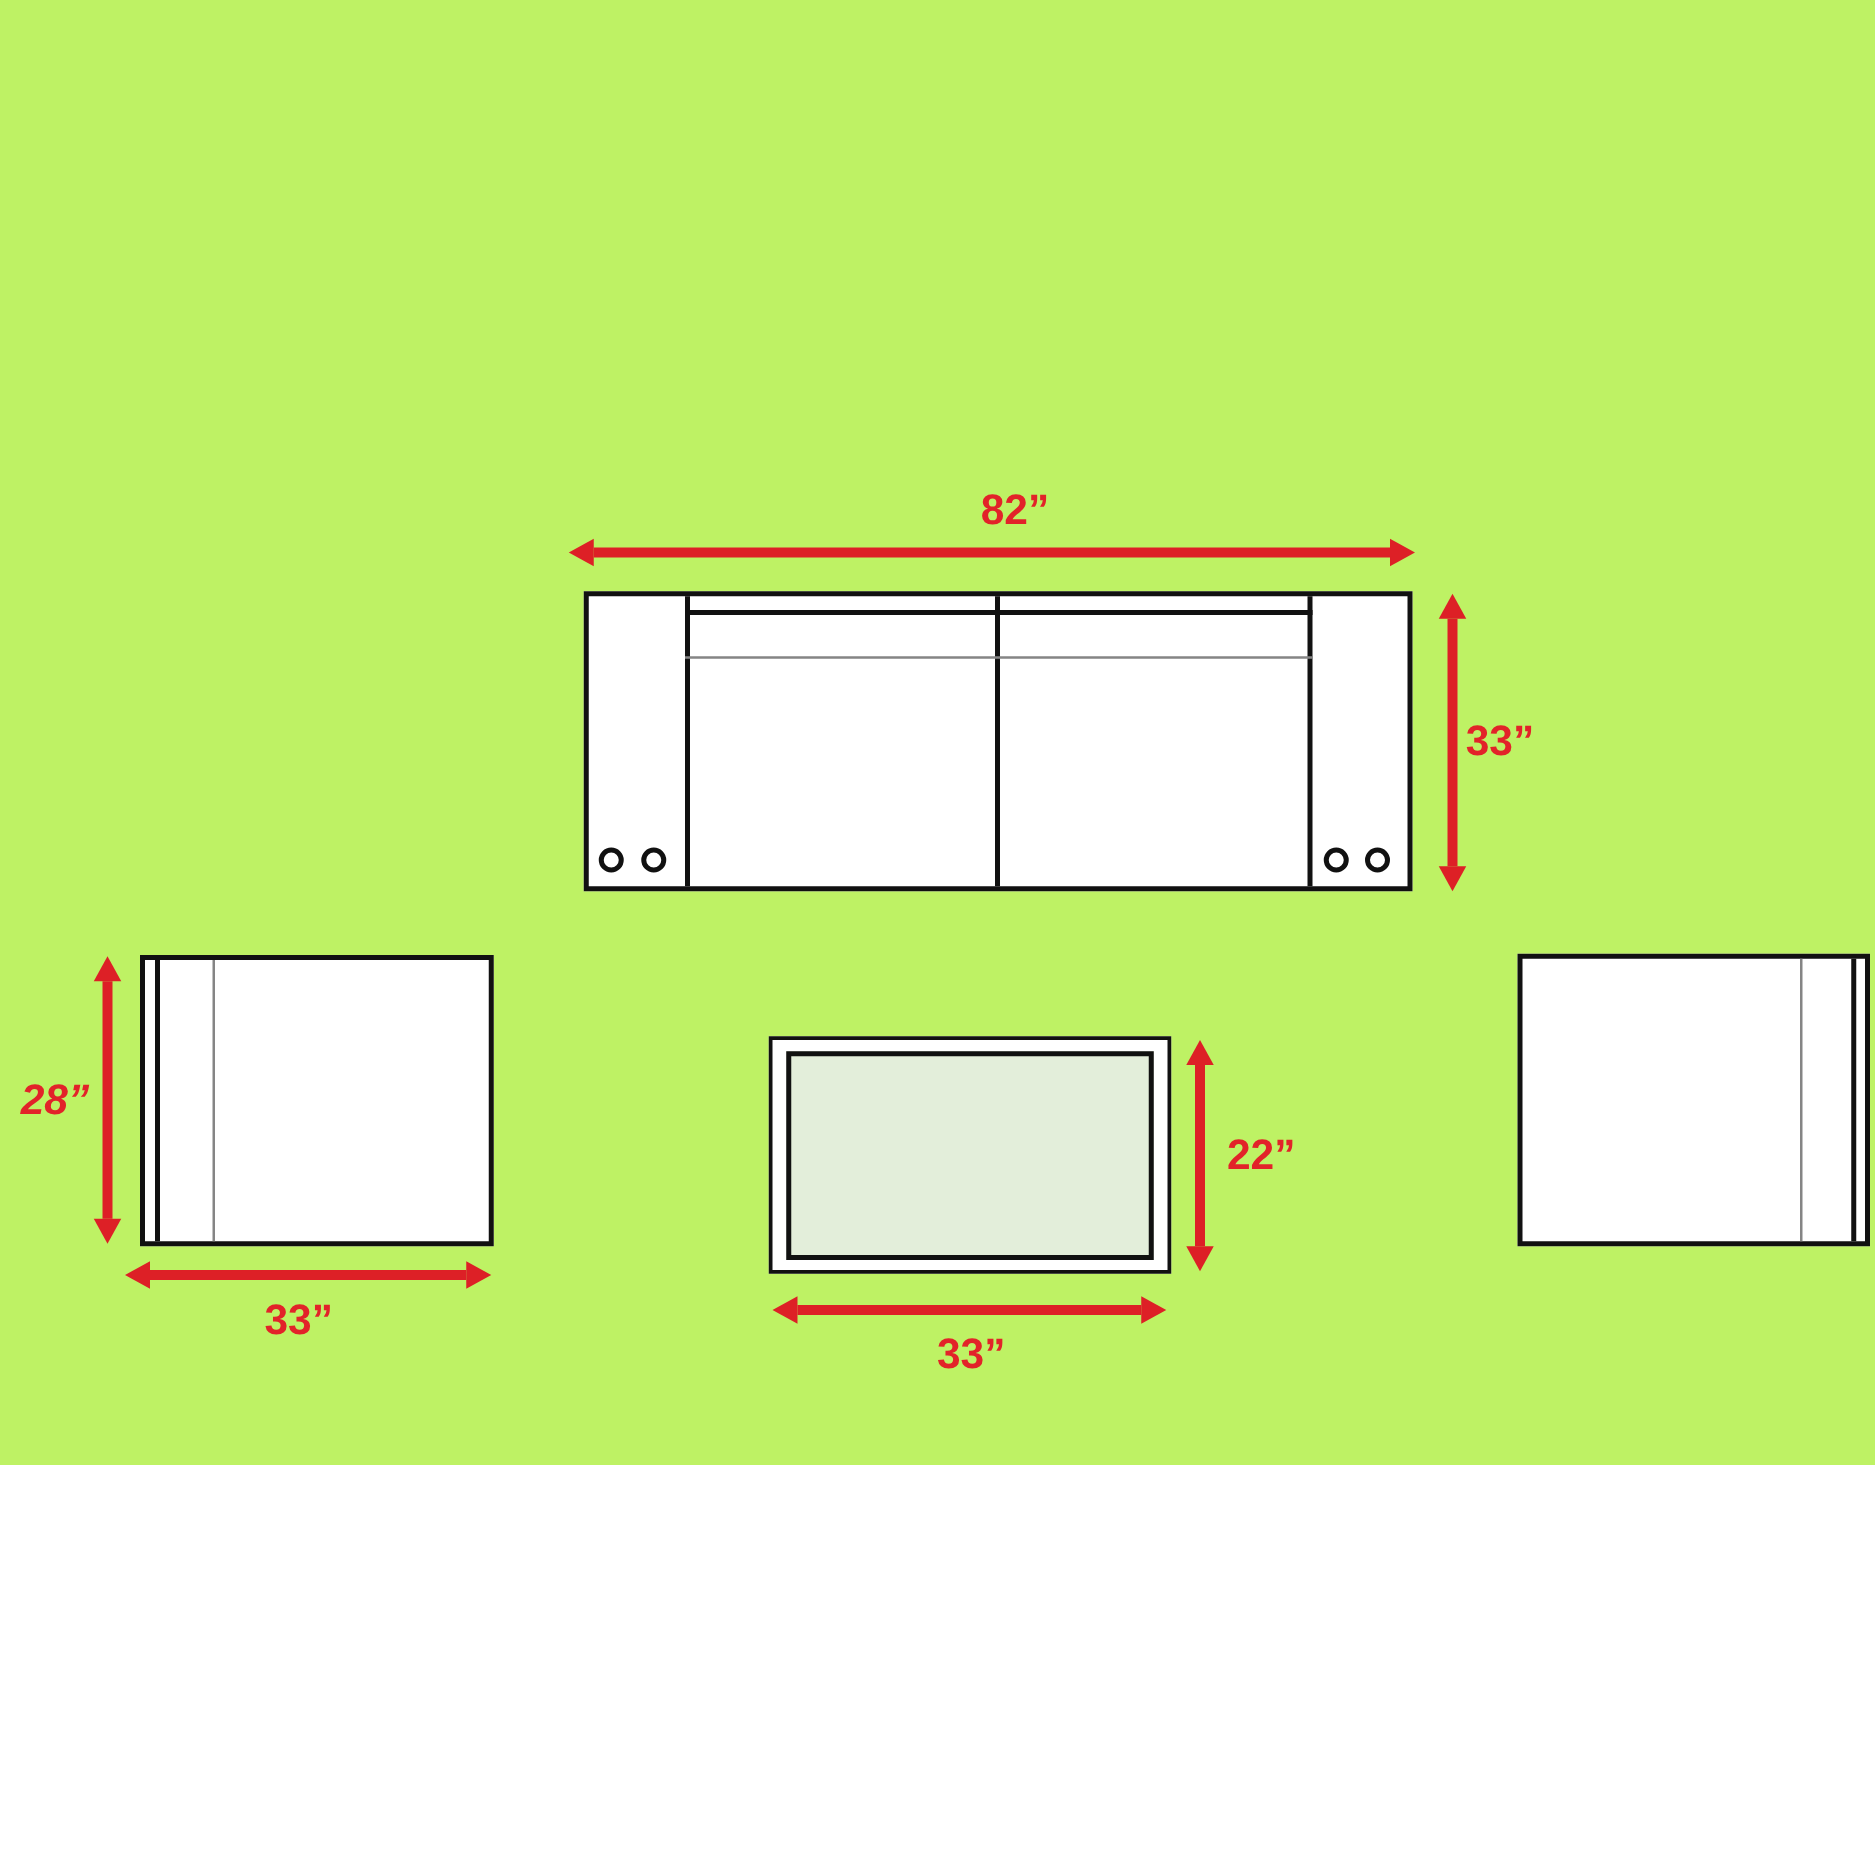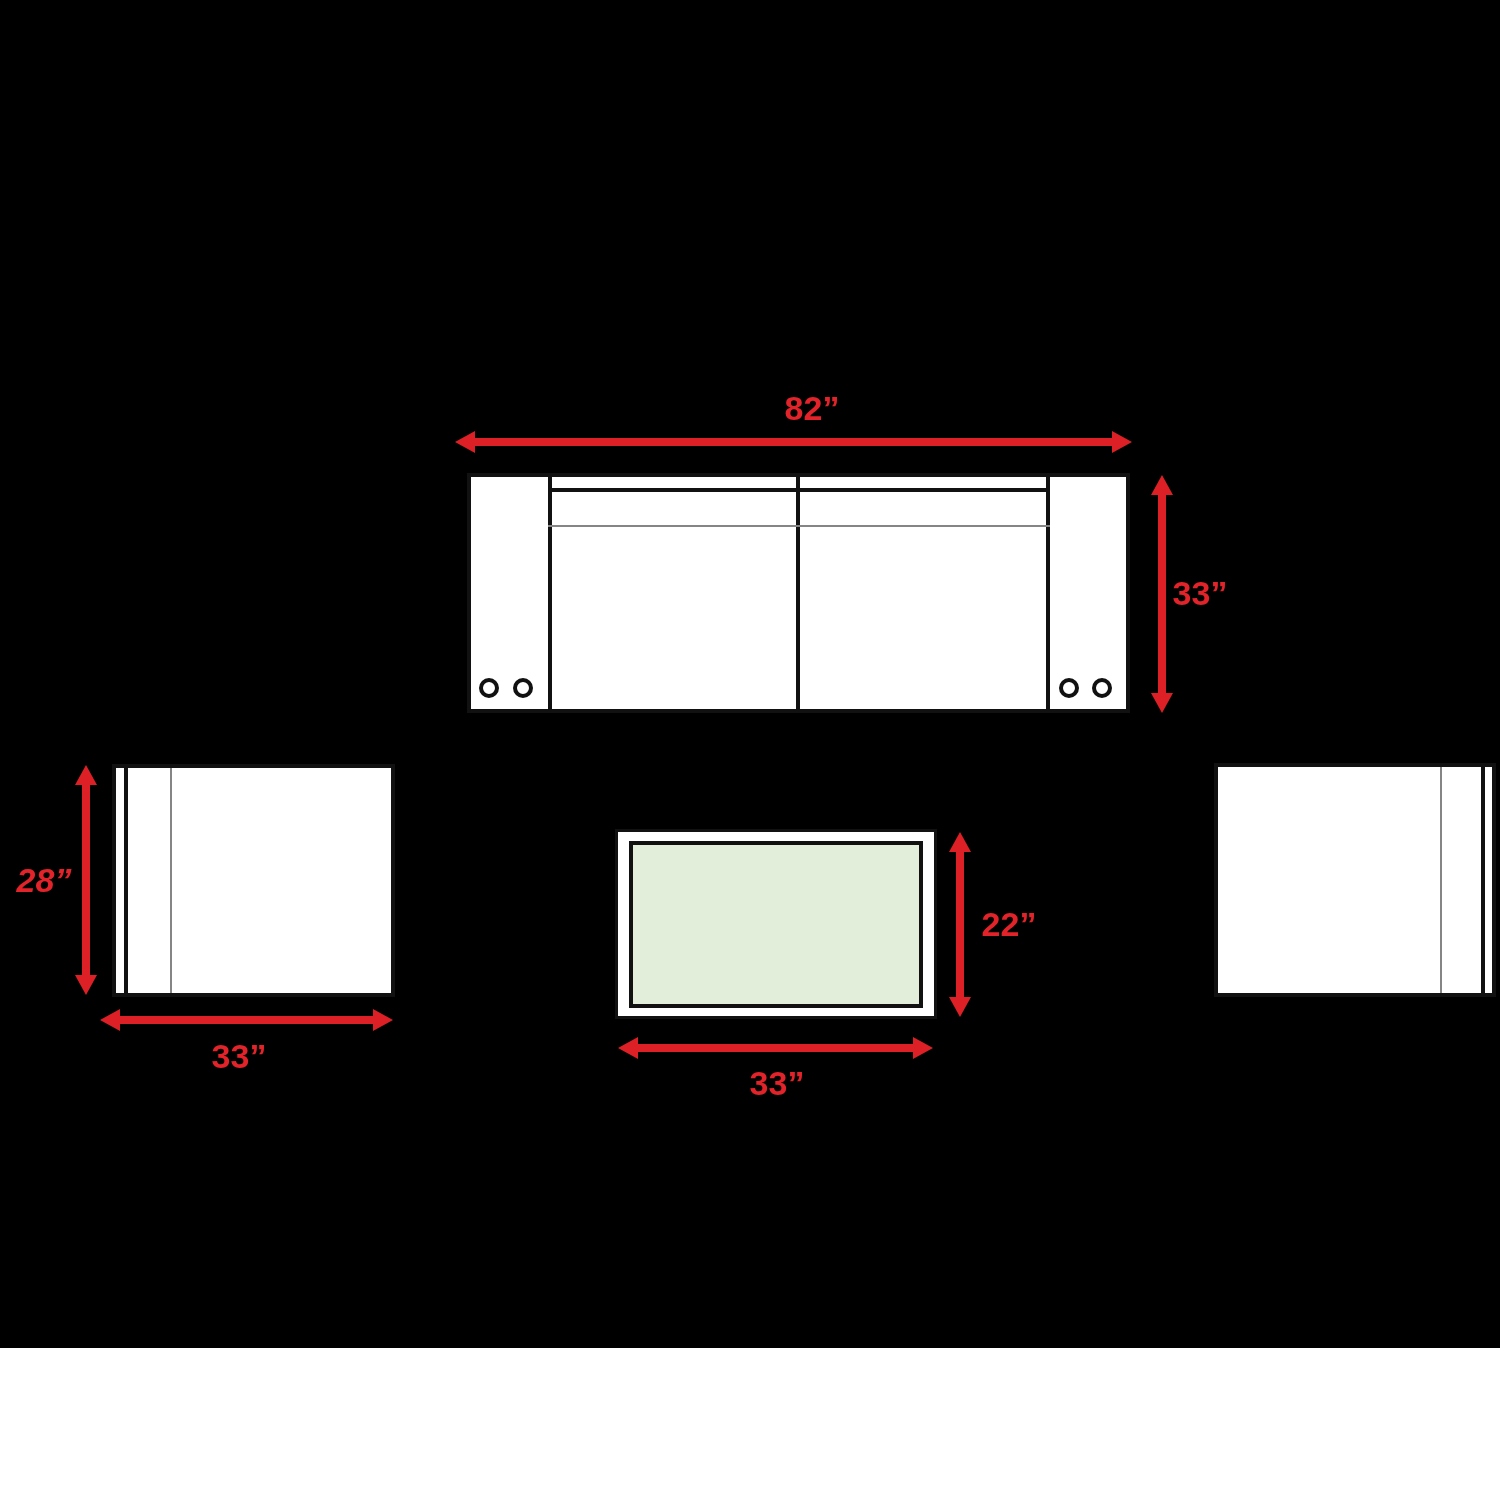--- a/index.html
+++ b/index.html
@@ -5,22 +5,22 @@
   :root{
     --red:#dd2026;
     --text-red:#e22329;
     --ink:#111111;
     --gray:#858585;
     --green:#e3eeda;
   }
   html,body{margin:0;padding:0;background:#ffffff;}
   #canvas{
     position:relative;
-    width:1500px;height:1348px;
-    background:#000000;
+    width:1500px;height:1172px;
+    background:#bef264;
     overflow:hidden;
     font-family:"Liberation Sans",sans-serif;
   }
   .rect{position:absolute;box-sizing:border-box;border:4px solid var(--ink);background:#ffffff;}
   .vline{position:absolute;top:0;bottom:0;background:var(--ink);}
   .hline{position:absolute;background:var(--ink);}
   .cup{position:absolute;box-sizing:border-box;width:20px;height:20px;border:4px solid var(--ink);border-radius:50%;background:#ffffff;}
   
   .dim{
     position:absolute;transform:translate(-50%,-50%);

